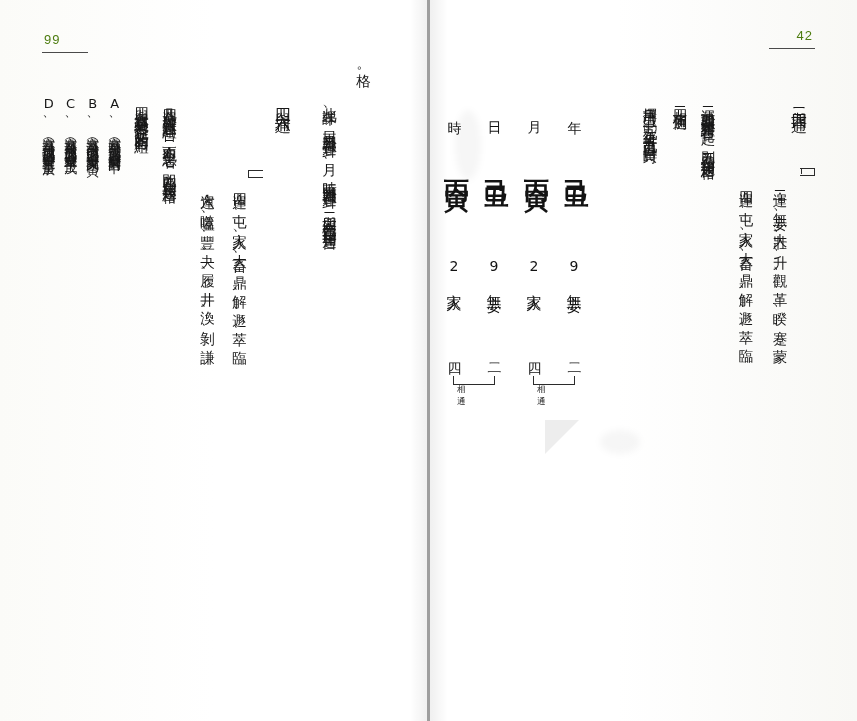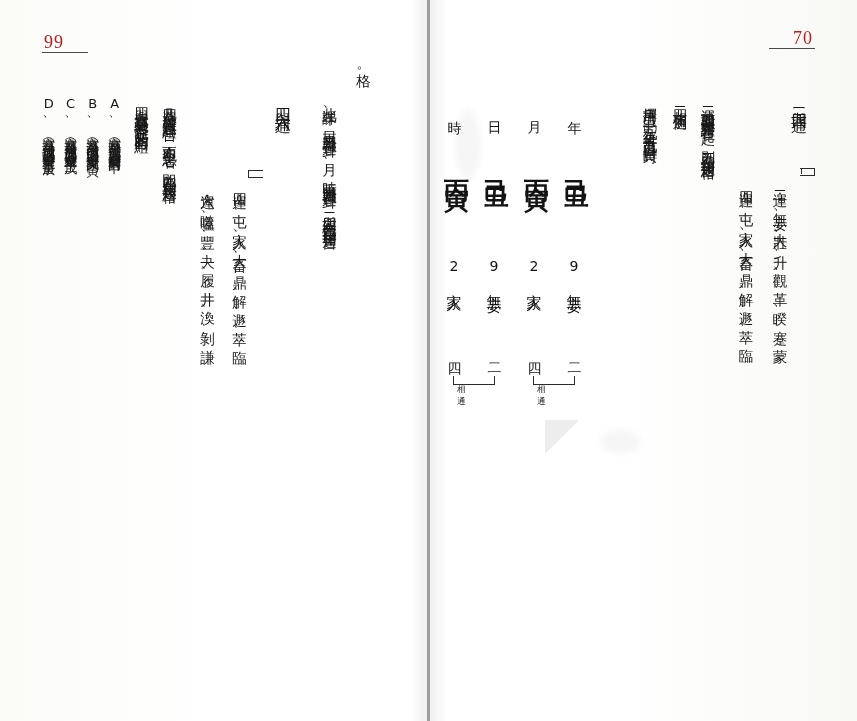--- a/index.html
+++ b/index.html
@@ -39,23 +39,23 @@
     bottom: 0;
     left: 410px;
     width: 38px;
     background: linear-gradient(90deg, rgba(0,0,0,0) 0%, rgba(0,0,0,.06) 45%, rgba(0,0,0,.06) 55%, rgba(0,0,0,0) 100%);
     pointer-events: none;
   }
 
   
   .folio {
     position: absolute;
-    font-family: Liberation Serif, serif;
-    font-size: 18px;
-    color: #b91c1c;
+    font-family: Liberation Sans, sans-serif;
+    font-size: 13px;
+    color: #4d7c0f;
     letter-spacing: 1px;
   }
   .folio-left { left: 44px; top: 32px; }
   .folio-right { right: 44px; top: 28px; }
   .folio-rule {
     position: absolute;
     height: 1px;
     background: #4a4a4a;
     width: 46px;
   }
@@ -154,21 +154,21 @@
   <div class="paper-tone"></div>
   <div class="gutter-soft"></div>
   <div class="gutter"></div>
 
   <div class="smudge" style="left:455px; top:110px; width:26px; height:70px;"></div>
   <div class="smudge" style="left:600px; top:430px; width:40px; height:24px;"></div>
   <div class="fold"></div>
 
   <div class="folio folio-left">99</div>
   <div class="folio-rule folio-rule-left"></div>
-  <div class="folio folio-right">70</div>
+  <div class="folio folio-right">42</div>
   <div class="folio-rule folio-rule-right"></div>
 
   <div class="vcol big" style="right:46px; top:96px;">二與四通</div>
 
   <div class="brace" style="right:42px; top:168px; width:14px; height:6px;"></div>
   <div class="tick" style="right:55px; top:168px; width:1.3px; height:6px;"></div>
 
   <div class="vcol" style="right:66px; top:180px;">二運：無妄、大壯、升、觀、革、睽、蹇、蒙</div>
   <div class="vcol" style="right:100px; top:180px;">四運：屯、家人、大畜、鼎、解、遯、萃、臨</div>
 

